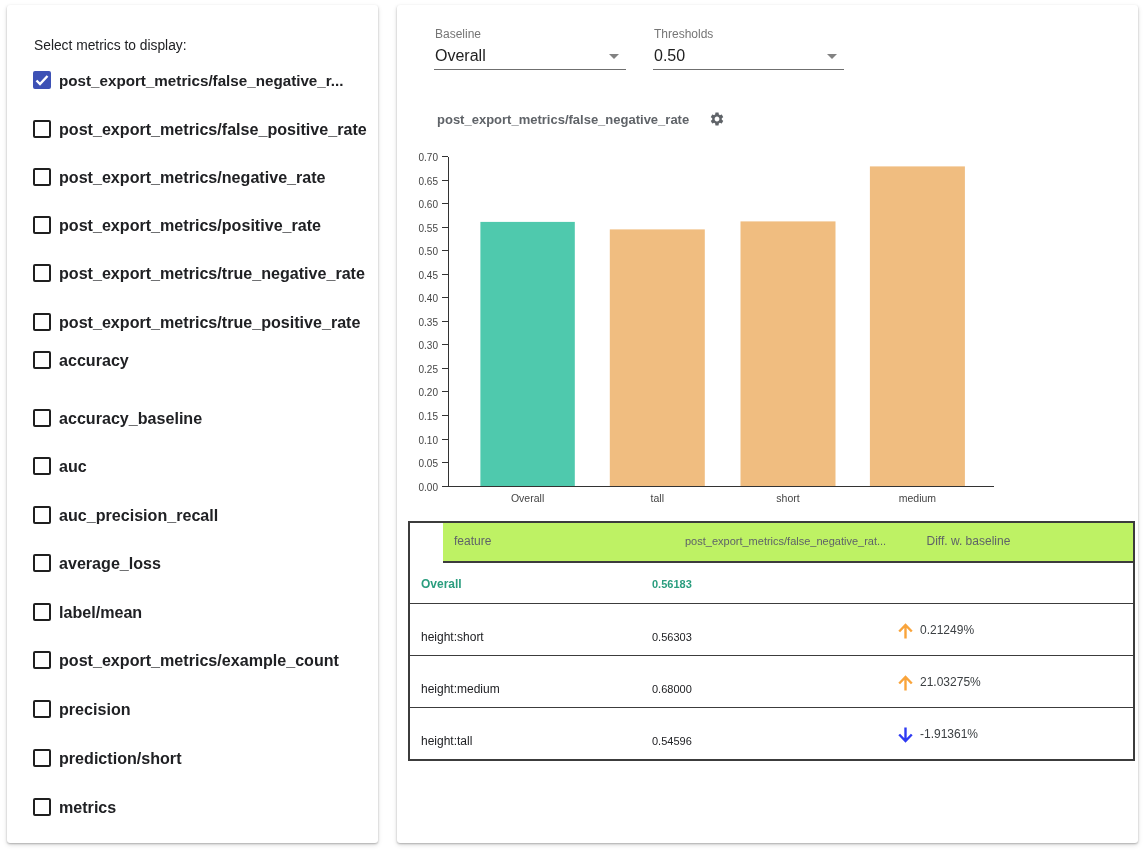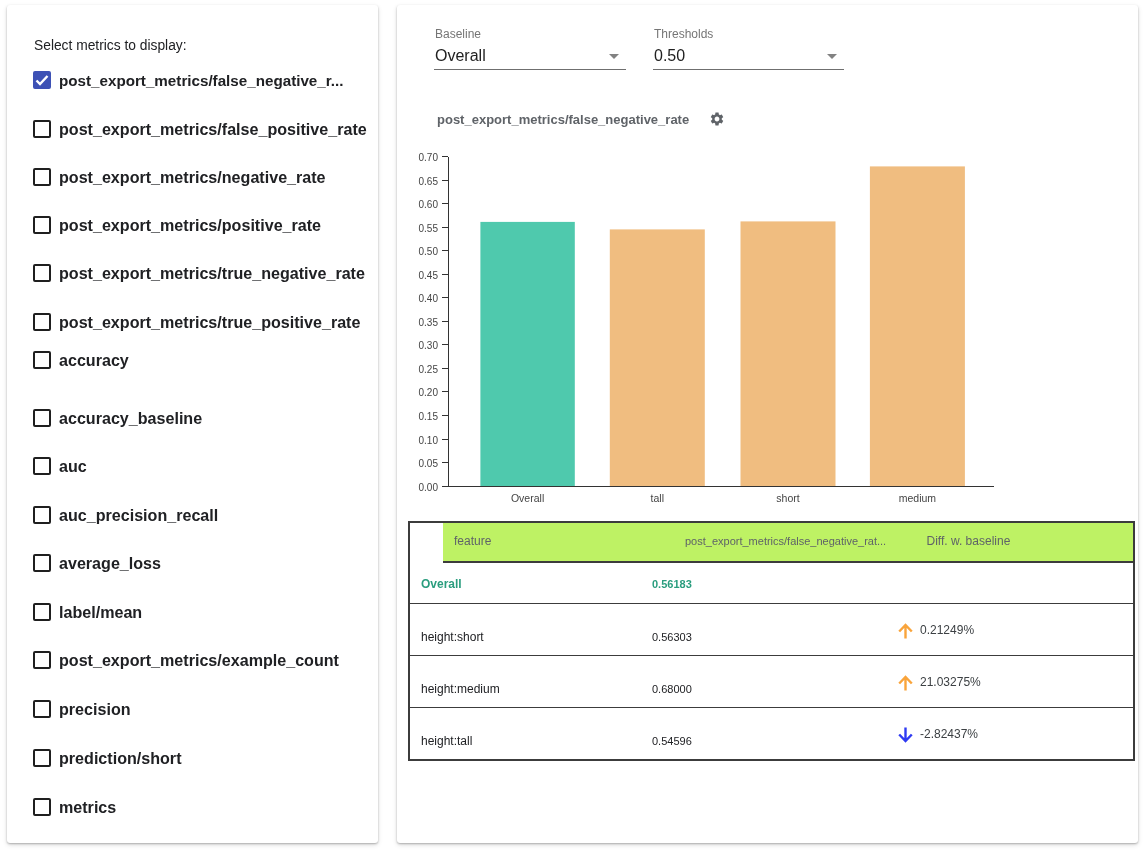--- a/index.html
+++ b/index.html
@@ -210,17 +210,17 @@
           <span class="dtxt">21.03275%</span>
         </span>
     </div>
     <div class="trow rd" style="height:51px;">
       <span class="c1">height:tall</span>
       <span class="c2">0.54596</span>
       <span class="c3">
           <svg width="15" height="17" viewBox="0 0 15 17">
             <path d="M7.5 1 L7.5 14 M1.2 8 L7.5 14.6 L13.8 8" fill="none" stroke="#2f3bf2" stroke-width="2.4"></path>
           </svg>
-          <span class="dtxt">-2.82437%</span>
+          <span class="dtxt">-1.91361%</span>
         </span>
     </div>
   </div>
 </div>
 
 </body></html>

